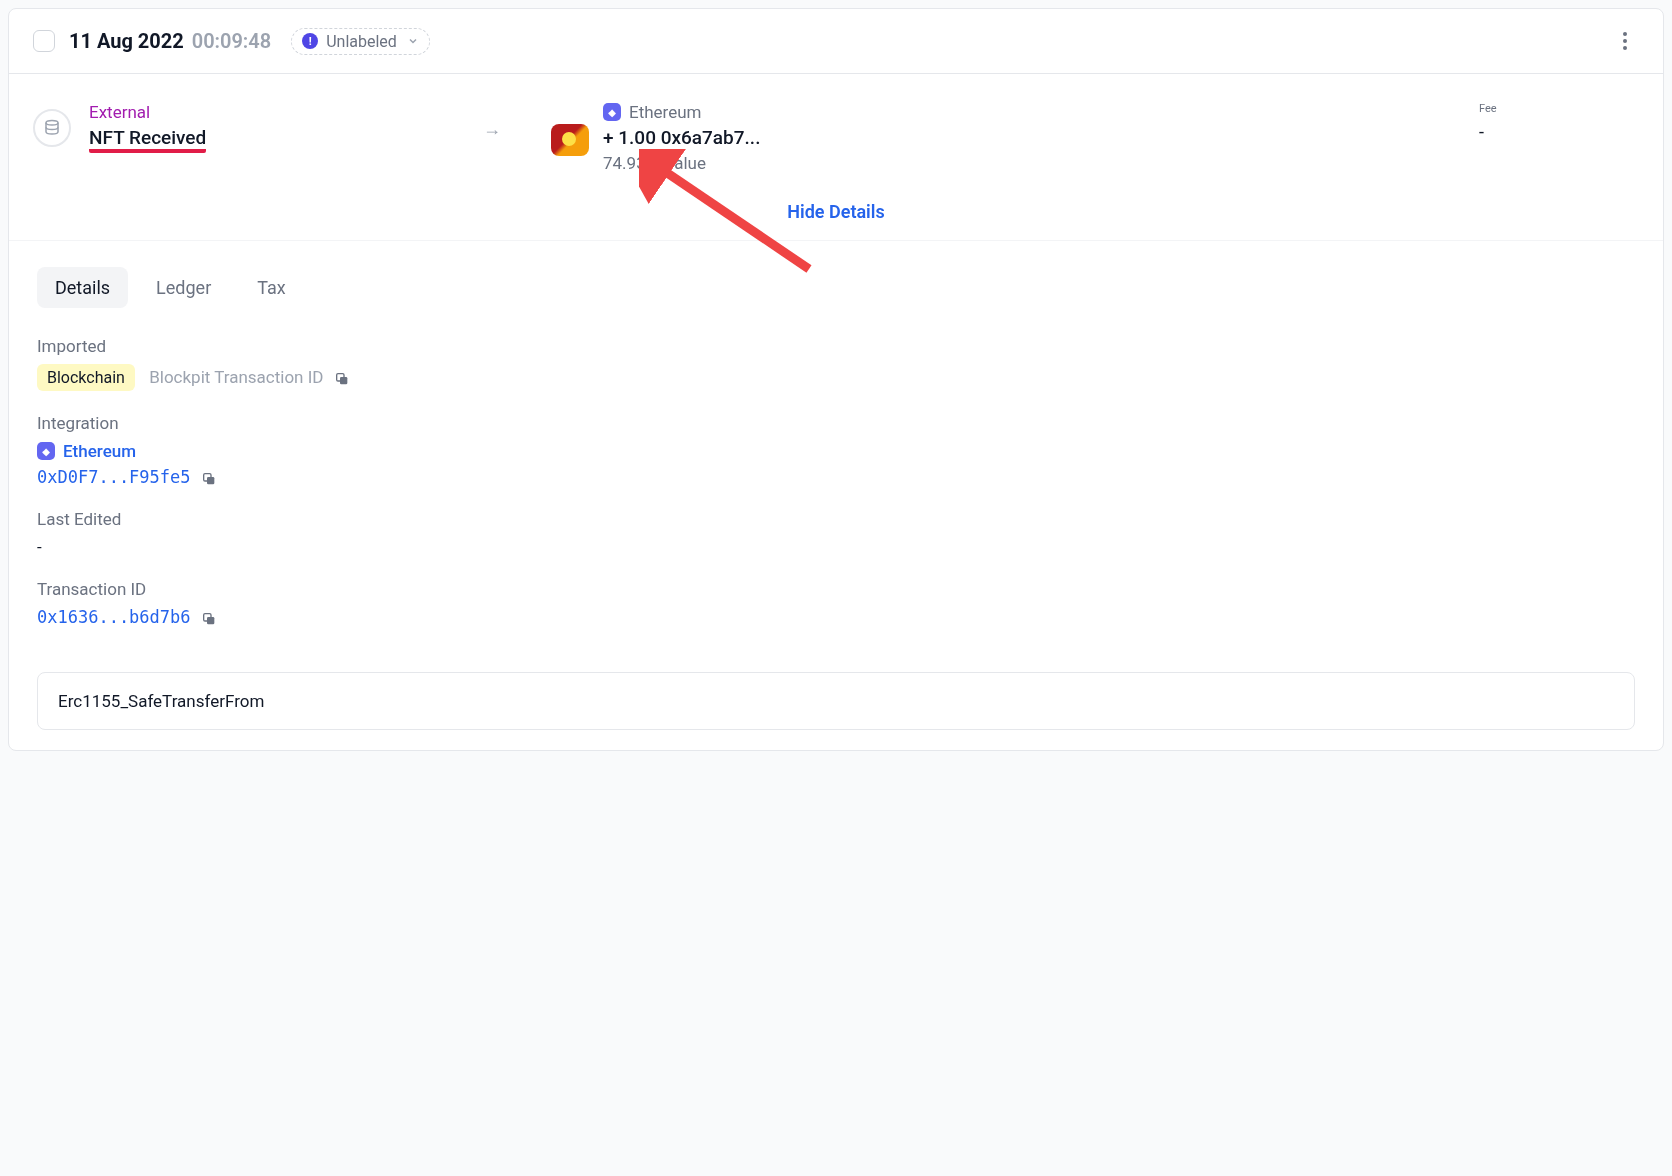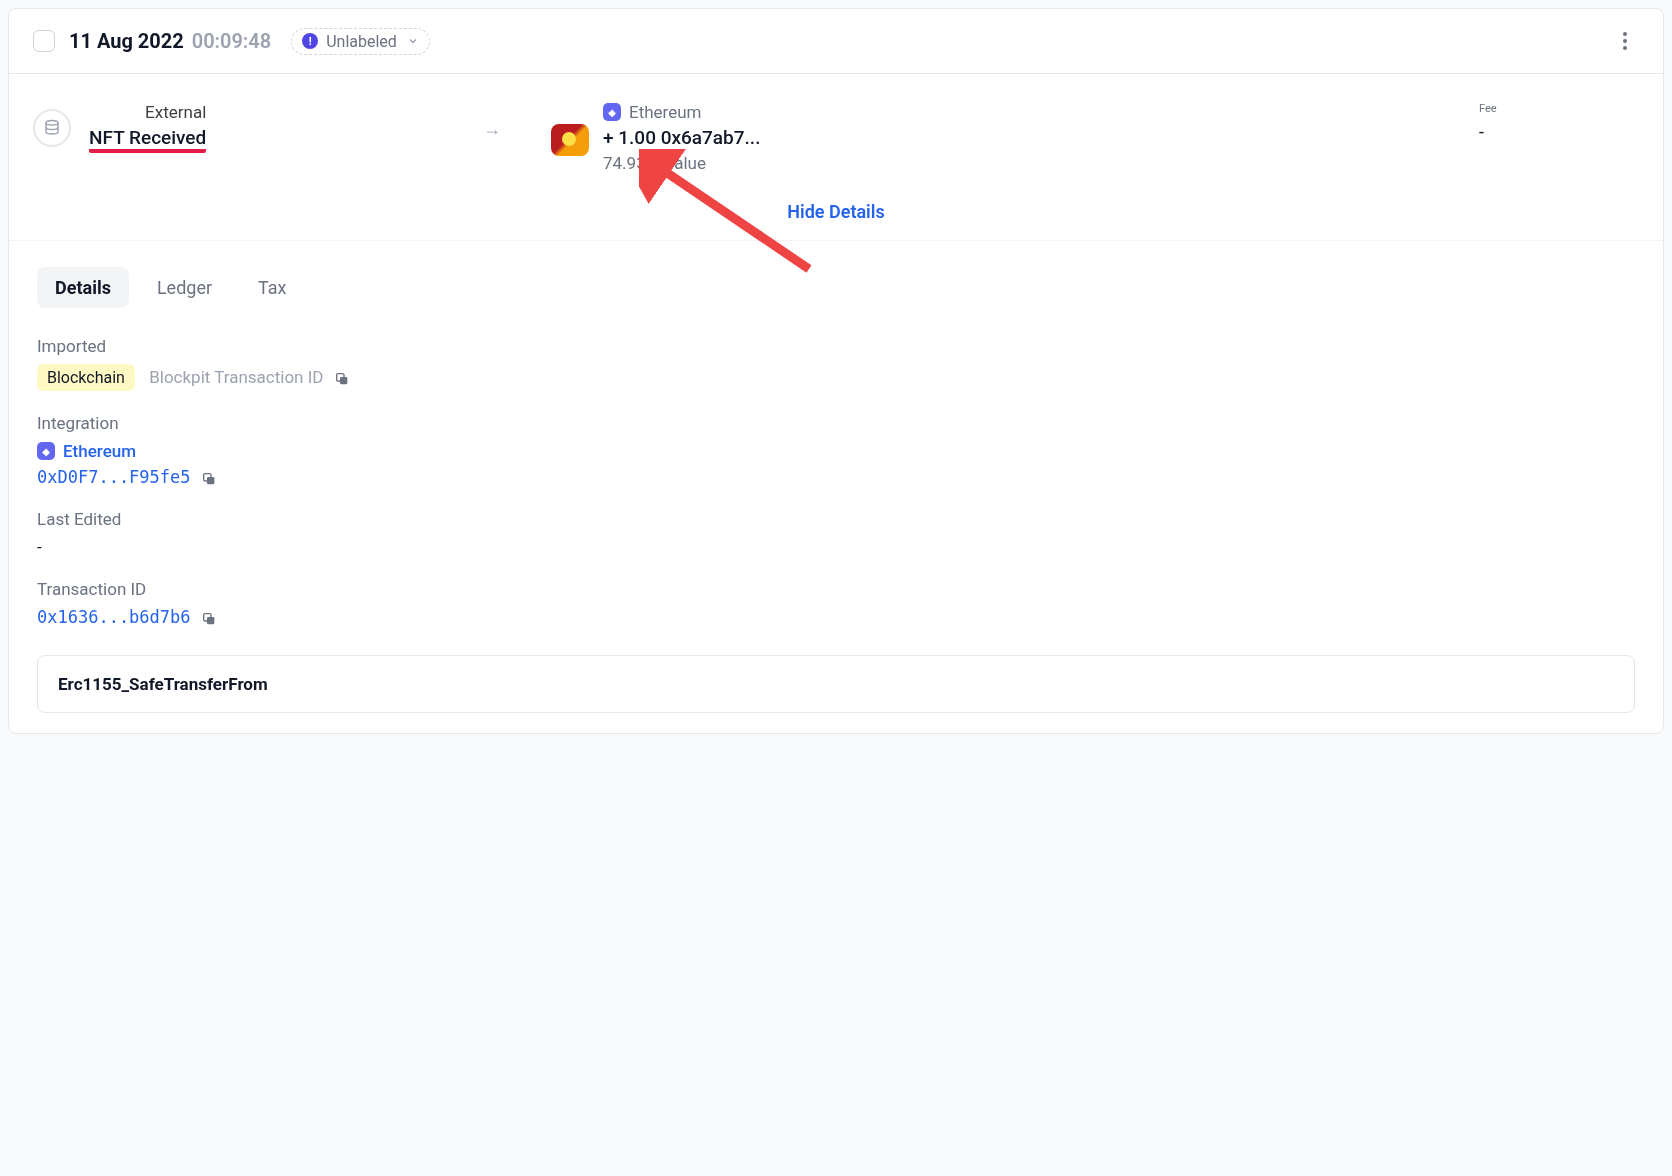--- a/index.html
+++ b/index.html
@@ -76,21 +76,21 @@
       gap: 18px;
       min-width: 360px;
     }
     .circle-icon {
       width: 38px; height: 38px; border-radius: 50%;
       border: 2px solid #e5e7eb;
       display: flex; align-items: center; justify-content: center;
       color: #9ca3af;
     }
     .circle-icon svg { width: 18px; height: 18px; }
-    .type-label { font-size: 17px; color: #404040; text-align: right; }
+    .type-label { font-size: 17px; color: #a21caf; }
     .type-main { font-size: 19px; color: #111827; font-weight: 500; margin-top: 4px; }
     .underline-red {
       display: inline-block;
       border-bottom: 4px solid #e11d48;
       border-radius: 2px;
     }
     .arrow-mid {
       color: #9ca3af;
       font-size: 18px;
       margin-top: 16px;
@@ -144,21 +144,21 @@
     .tab {
       padding: 10px 18px;
       border-radius: 8px;
       font-size: 18px;
       color: #6b7280;
       cursor: pointer;
     }
     .tab.active {
       background: #f3f4f6;
       color: #111827;
-      font-weight: 700;
+      font-weight: 400;
     }
 
     .details-content {
       padding: 28px 28px 20px;
       display: flex;
       flex-direction: column;
       gap: 22px;
       font-size: 17px;
     }
     .field-label { color: #6b7280; margin-bottom: 8px; }
@@ -182,23 +182,22 @@
     }
     .copy-icon svg { width: 16px; height: 16px; }
     .link { color: #2563eb; font-weight: 500; cursor: pointer; }
     .eth-text { display:flex; align-items:center; gap:8px; margin-bottom:6px; }
     .mono { font-family: ui-monospace, Menlo, Consolas, monospace; }
 
     .tx-box {
       border: 1px solid #e5e7eb;
       border-radius: 8px;
       padding: 18px 20px;
-      margin-top: 6px;
+      margin-top: 23px;
       font-size: 17px;
-      font-weight: bold;
     }
 
     
     .annotation-arrow {
       position: absolute;
       pointer-events: none;
     }
   </style>
 </head>
 <body>

